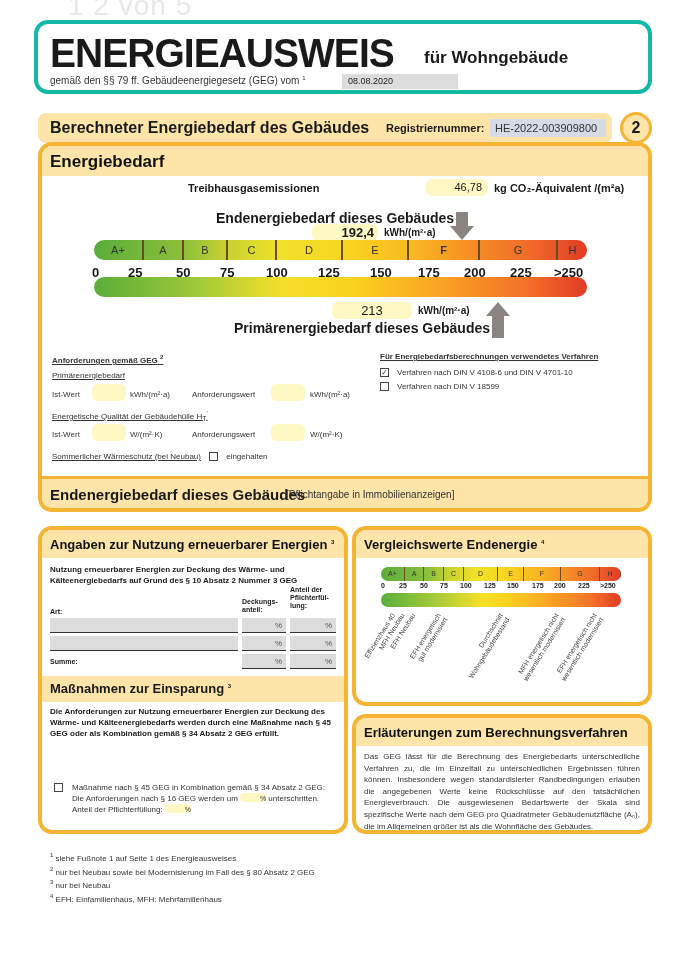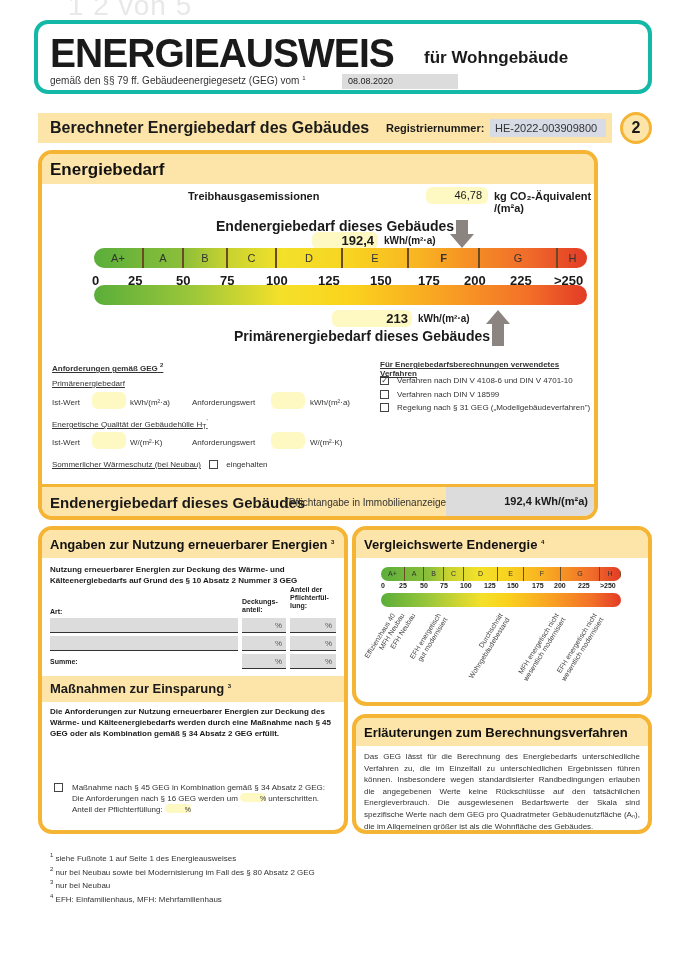--- a/index.html
+++ b/index.html
@@ -7,30 +7,30 @@
   body { font-family: "Liberation Sans", sans-serif; color: #1a1a1a; position: relative; }
 
   .page-indicator { position: absolute; left: 68px; top: -10px; font-size: 28px; color: #e8e8e8; letter-spacing: 1px; }
 
   .title-box { position: absolute; left: 34px; top: 20px; width: 618px; height: 74px; border: 4px solid #14b8a6; border-radius: 14px; background: #fff; }
   .title-main { position: absolute; left: 12px; top: 6px; font-size: 41px; font-weight: bold; letter-spacing: -1px; transform: scaleX(0.95); transform-origin: left; }
   .title-sub { position: absolute; left: 386px; top: 24px; font-size: 17px; font-weight: bold; }
   .title-line { position: absolute; left: 12px; top: 51px; font-size: 10px; color: #333; }
   .date-field { position: absolute; left: 304px; top: 50px; width: 116px; height: 15px; background: #dcdcdc; font-size: 9px; padding: 2px 6px; }
 
-  .section-bar { position: absolute; left: 38px; top: 113px; width: 574px; height: 30px; background: #fde4a8; border-radius: 0; }
+  .section-bar { position: absolute; left: 38px; top: 113px; width: 574px; height: 30px; background: #fde4a8; border-radius: 8px; }
   .section-bar .label { position: absolute; left: 12px; top: 6px; font-size: 16px; font-weight: bold; }
   .section-bar .reg-label { position: absolute; left: 348px; top: 9px; font-size: 11px; font-weight: bold; }
   .section-bar .reg-field { position: absolute; left: 452px; top: 6px; width: 116px; height: 18px; background: #d6dbe6; font-size: 11px; padding: 3px 5px; color: #333; }
   .page-num { position: absolute; left: 620px; top: 112px; width: 32px; height: 32px; border-radius: 50%; background: #fde4a8; border: 3px solid #f5b433; text-align: center; font-weight: bold; font-size: 16px; line-height: 26px; }
 
   .panel { position: absolute; border: 4px solid #f5b433; border-radius: 14px; background: #fff; overflow: hidden; }
   .panel-head { background: #fde4a8; font-weight: bold; color: #111; }
 
-  .energy-panel { left: 38px; top: 150px; width: 560px; height: 370px; }
+  .energy-panel { left: 38px; top: 142px; width: 614px; height: 370px; }
   .energy-panel .panel-head { height: 30px; font-size: 17px; padding: 6px 8px; }
   .abs { position: absolute; }
   .gray-field { background: #fef9c3; border-radius: 6px; }
 
   .scale-bar { position: absolute; left: 52px; top: 94px; width: 493px; height: 20px; border-radius: 10px;
     background: linear-gradient(to right, #5aae3a 0%, #8cbf3a 18%, #c8d230 27%, #f2e12a 38%, #f8d420 52%, #f9b422 66%, #f69324 75%, #f06c2a 88%, #e23b26 100%); overflow: hidden; }
   .scale-seg { position: absolute; top: 0; height: 20px; border-right: 2px solid #6a4a20; font-size: 11px; text-align: center; line-height: 20px; color: #333; }
   .scale-seg.last { border-right: none; }
   .scale-bar2 { position: absolute; left: 52px; top: 131px; width: 493px; height: 20px; border-radius: 10px;
     background: linear-gradient(to right, #5aae3a 0%, #9cc73a 20%, #f5e02a 38%, #fad31d 52%, #f9a423 70%, #f37028 88%, #e23b26 100%); }
@@ -126,21 +126,21 @@
   <div class="tick" style="left:178px;">75</div>
   <div class="tick" style="left:224px;">100</div>
   <div class="tick" style="left:276px;">125</div>
   <div class="tick" style="left:328px;">150</div>
   <div class="tick" style="left:376px;">175</div>
   <div class="tick" style="left:422px;">200</div>
   <div class="tick" style="left:468px;">225</div>
   <div class="tick" style="left:512px;">&gt;250</div>
   <div class="scale-bar2"></div>
 
-  <div class="abs gray-field" style="left:290px;top:156px;width:80px;height:17px;font-size:13px;font-weight:bold;text-align:right;padding:1px 4px;">213</div>
+  <div class="abs gray-field" style="left:290px;top:156px;width:80px;height:17px;font-size:13px;font-weight:normal;text-align:center;padding:1px 4px;">213</div>
   <div class="abs" style="left:376px;top:159px;font-size:10px;font-weight:bold;">kWh/(m²·a)</div>
   <div class="abs" style="left:192px;top:174px;font-size:14px;font-weight:bold;">Primärenergiebedarf dieses Gebäudes</div>
   <div class="arrow-up" style="left:444px;top:156px;">
       <div class="head"></div>
       <div class="shaft"></div>
     </div>
 
   <div class="abs small ul" style="left:10px;top:208px;font-weight:bold;"><span>Anforderungen gemäß GEG</span> <sup>2</sup></div>
   <div class="abs small ul" style="left:10px;top:225px;text-align:right;">Primärenergiebedarf</div>
   <div class="abs small" style="left:10px;top:244px;">Ist-Wert</div>
@@ -160,27 +160,25 @@
 
   <div class="abs small" style="left:10px;top:306px;">
     <span class="ul">Sommerlicher Wärmeschutz (bei Neubau)</span>
     <span class="cbox" style="margin-left:6px;"></span><span>eingehalten</span>
   </div>
 
   <div class="abs small ul" style="left:338px;top:206px;font-weight:bold;">Für Energiebedarfsberechnungen verwendetes Verfahren</div>
   <div class="abs small" style="left:338px;top:220px;line-height:13.5px;">
     <div><span class="cbox">✓</span><span>Verfahren nach DIN V 4108-6 und DIN V 4701-10</span></div>
     <div><span class="cbox"></span><span>Verfahren nach DIN V 18599</span></div>
-    <div><span class="cbox"></span><span>Regelung nach § 31 GEG („Modellgebäudeverfahren")</span></div>
   </div>
 
   <div class="bottom-bar">
     <div class="label">Endenergiebedarf dieses Gebäudes</div>
     <div class="note">[Pflichtangabe in Immobilienanzeigen]</div>
-    <div class="val">192,4 kWh/(m²a)</div>
   </div>
 </div>
 
 <div class="panel ren-panel">
   <div class="panel-head"><span>Angaben zur Nutzung erneuerbarer Energien</span> <sup>3</sup></div>
   <div class="abs" style="left:8px;top:34px;width:290px;font-size:8px;font-weight:bold;line-height:11px;">Nutzung erneuerbarer Energien zur Deckung des Wärme- und Kälteenergiebedarfs auf Grund des § 10 Absatz 2 Nummer 3 GEG</div>
   <div class="abs" style="left:8px;top:78px;font-size:7px;font-weight:bold;">Art:</div>
   <div class="abs" style="left:200px;top:68px;width:44px;font-size:7px;font-weight:bold;line-height:8px;">Deckungs-anteil:</div>
   <div class="abs" style="left:248px;top:56px;width:50px;font-size:7px;font-weight:bold;line-height:8px;">Anteil der Pflichterfül-lung:</div>
 

